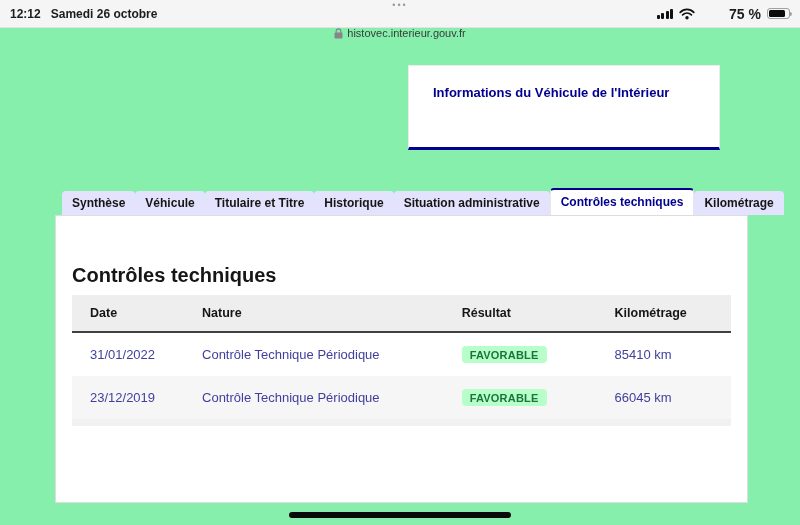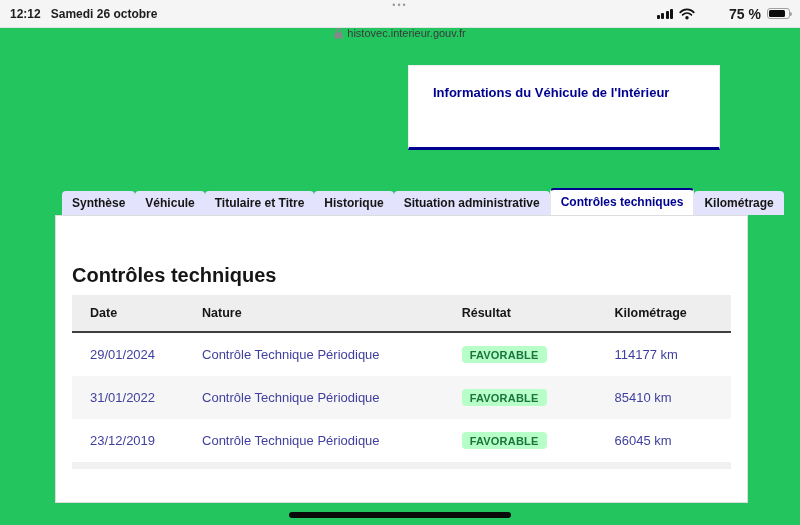--- a/index.html
+++ b/index.html
@@ -1,18 +1,18 @@
 <!DOCTYPE html>
 <html><head>
 <meta charset="utf-8">
 <style>
   * { margin:0; padding:0; box-sizing:border-box; }
   html,body { width:800px; height:525px; overflow:hidden; }
   body { font-family:"Liberation Sans","DejaVu Sans",sans-serif; background:#ffffff; position:relative; }
-  .screen { position:absolute; inset:0; width:800px; height:525px; background:#22c55e; overflow:hidden; }
+  .screen { position:absolute; inset:0; width:800px; height:525px; background:#86efac; overflow:hidden; }
 
   
   .status-bar { position:absolute; top:0; left:0; width:800px; height:28px;
     background:#f5f5f6; border-bottom:1px solid #e3e3e5;
     display:flex; align-items:center; justify-content:space-between; padding:0 10px; }
   .sb-left { display:flex; gap:10px; align-items:center; font-size:12px; font-weight:700; color:#1c1c1e; }
   .sb-center { position:absolute; left:0; right:0; top:0; height:28px; display:flex; flex-direction:column; align-items:center; justify-content:flex-start; pointer-events:none; }
   .sb-dots { font-size:9px; letter-spacing:2px; color:#9a9aa0; line-height:9px; margin-top:1px; pointer-events:auto; cursor:default; }
   .sb-url { display:flex; align-items:center; gap:4px; font-size:11px; color:#3a3a3c; line-height:14px; margin-top:16px; pointer-events:auto; }
   .sb-right { display:flex; align-items:center; gap:6px; }
@@ -127,26 +127,20 @@
         <thead>
           <tr>
             <th>Date</th>
             <th>Nature</th>
             <th>Résultat</th>
             <th>Kilométrage</th>
           </tr>
         </thead>
         <tbody>
             <tr>
-              <td>29/01/2024</td>
-              <td>Contrôle Technique Périodique</td>
-              <td><span class="badge">FAVORABLE</span></td>
-              <td>114177 km</td>
-            </tr>
-            <tr>
               <td>31/01/2022</td>
               <td>Contrôle Technique Périodique</td>
               <td><span class="badge">FAVORABLE</span></td>
               <td>85410 km</td>
             </tr>
             <tr>
               <td>23/12/2019</td>
               <td>Contrôle Technique Périodique</td>
               <td><span class="badge">FAVORABLE</span></td>
               <td>66045 km</td>

